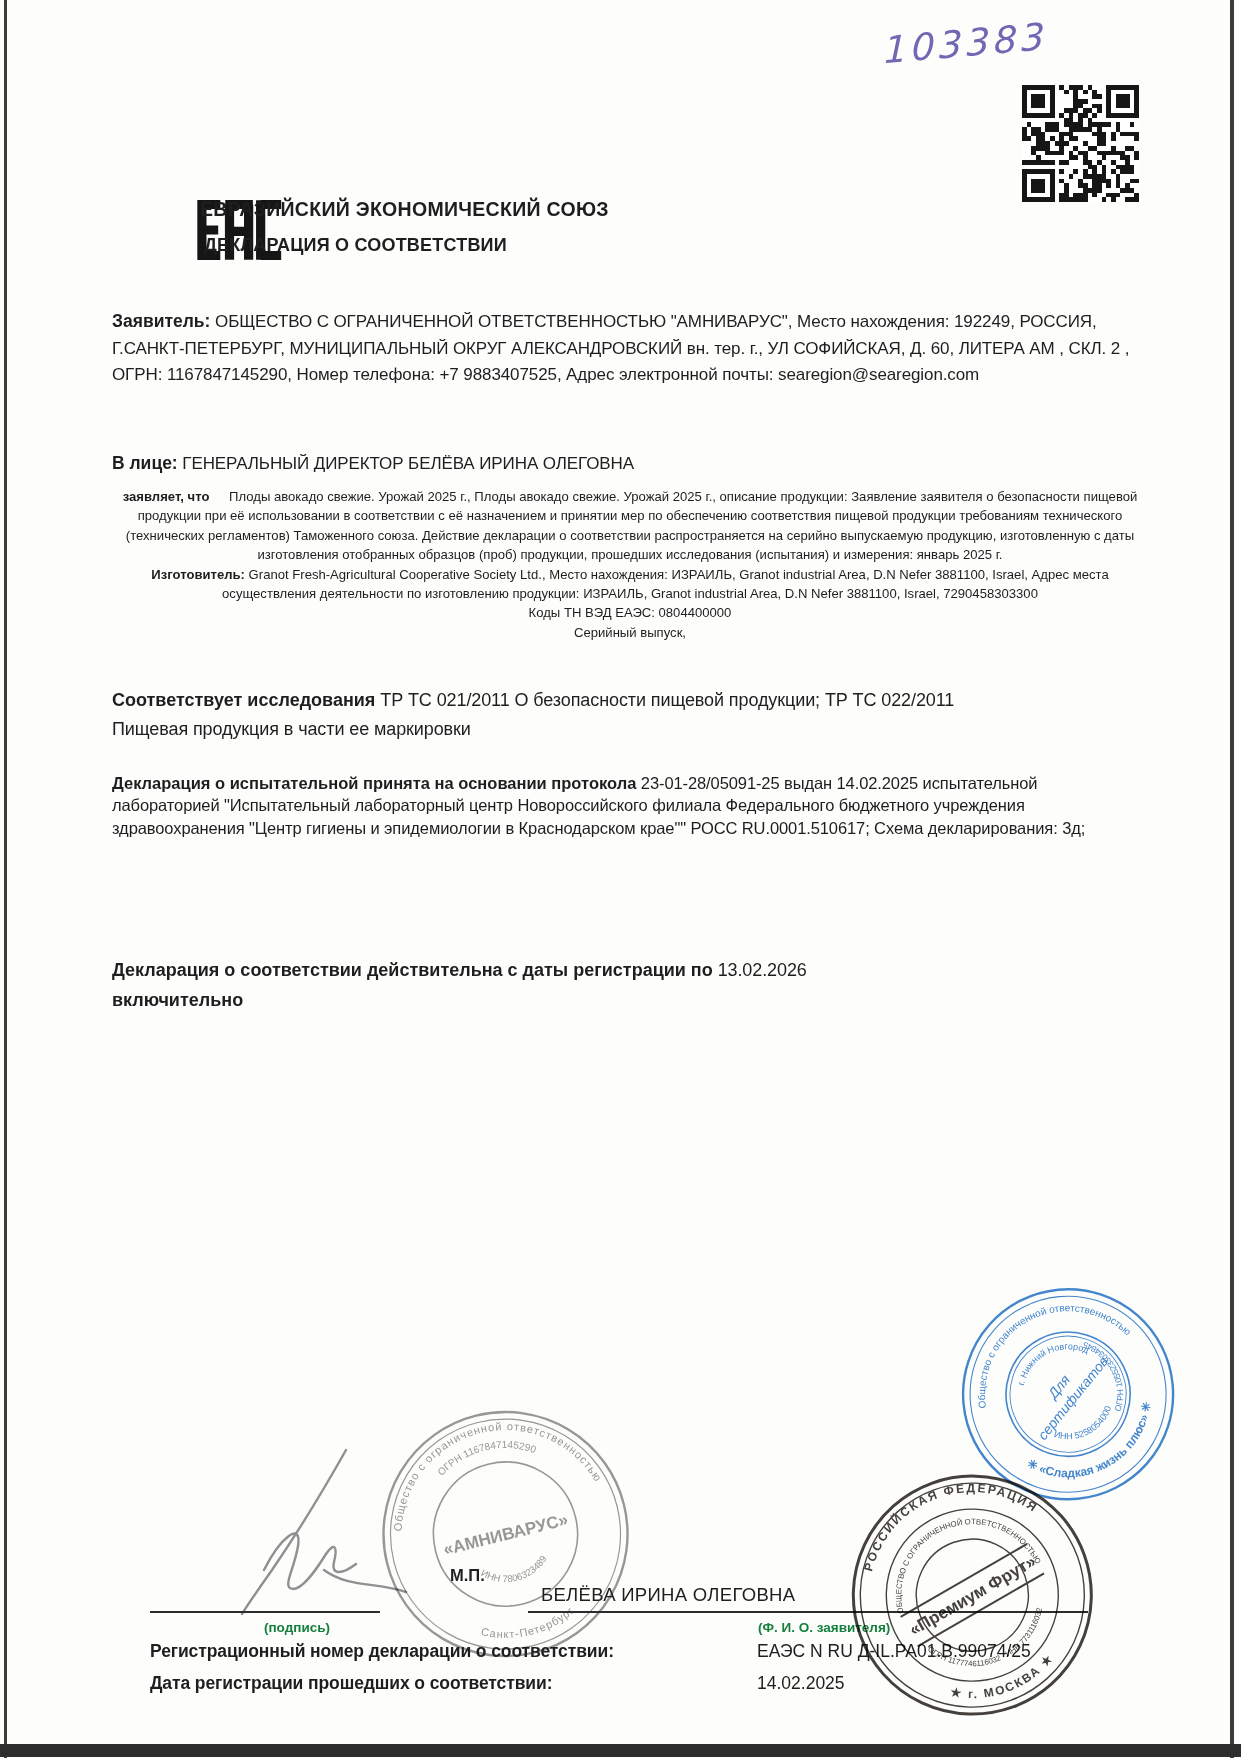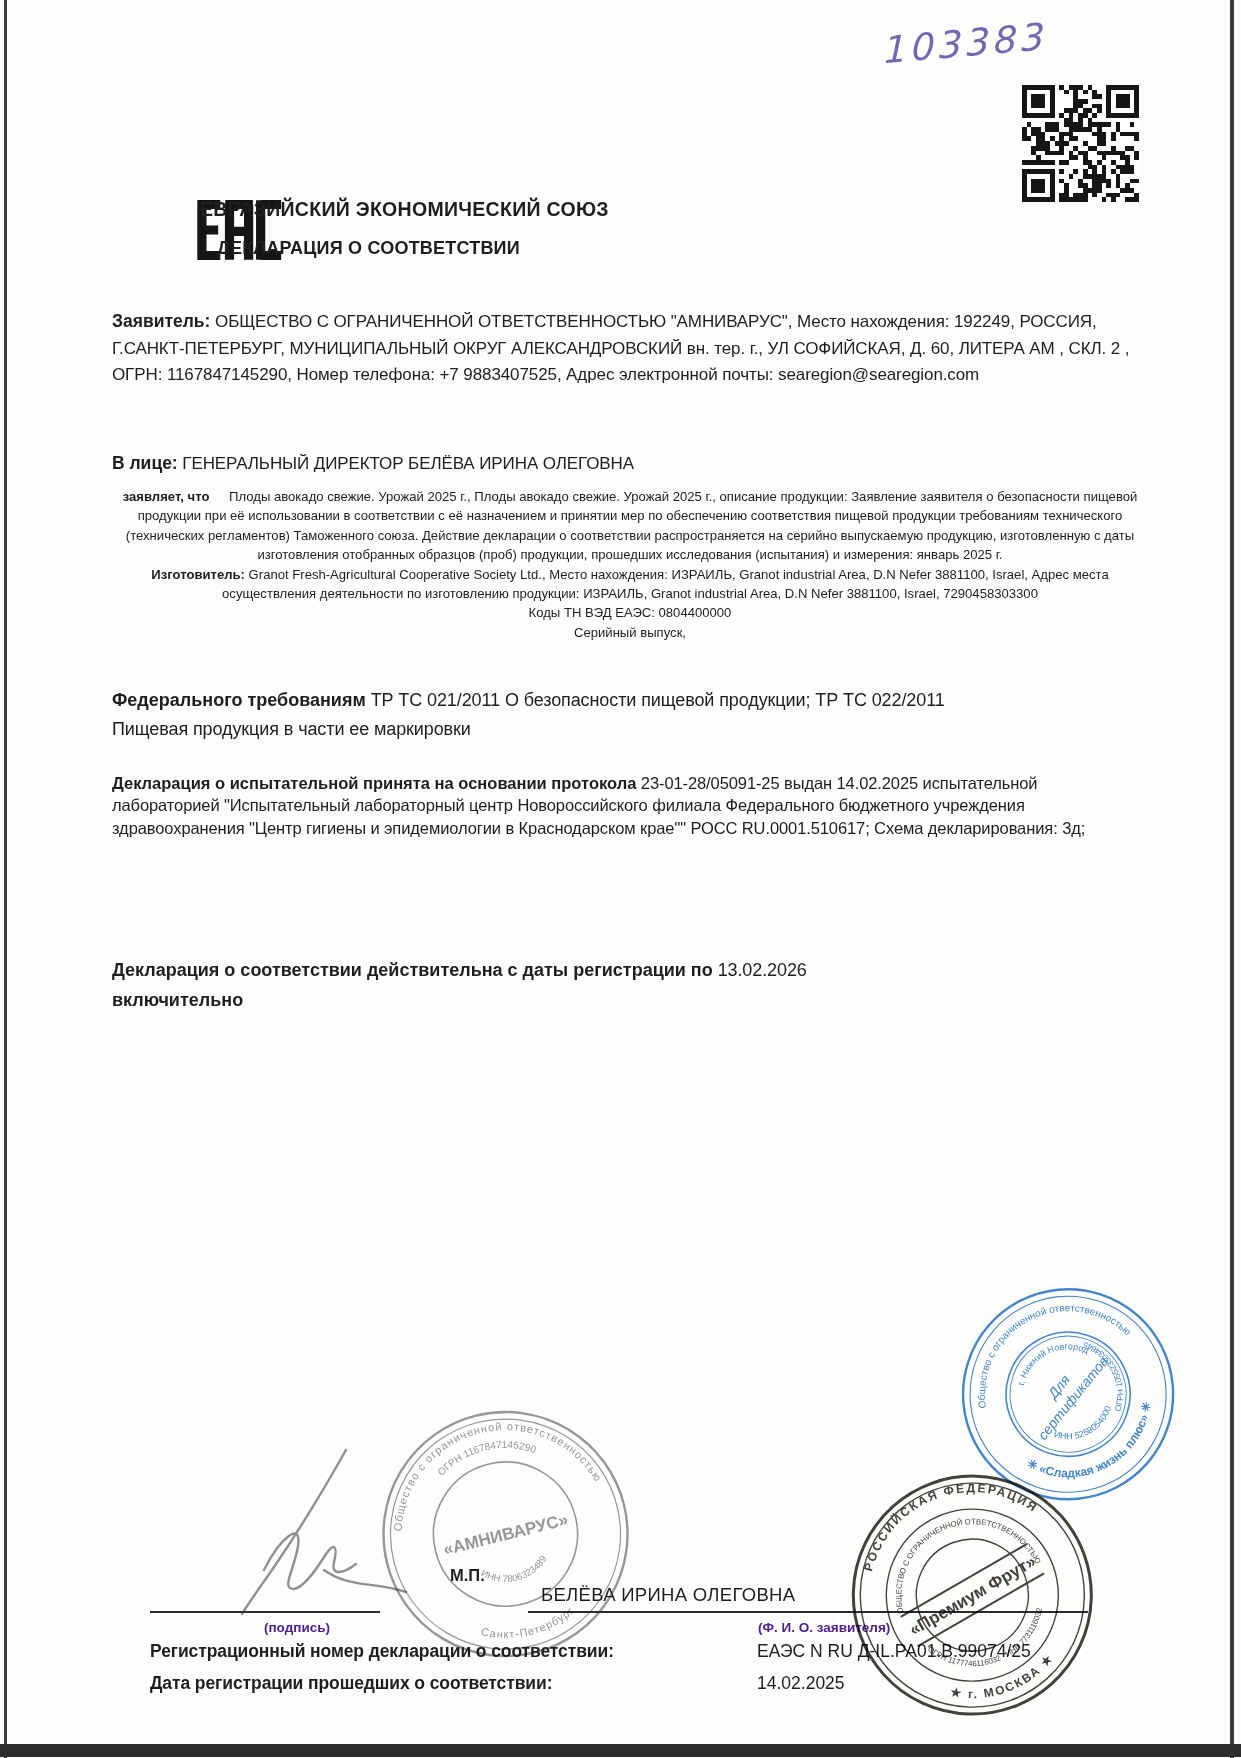--- a/index.html
+++ b/index.html
@@ -6,26 +6,26 @@
   .page{position:relative;width:1241px;height:1758px;background:#fdfdfc;
         font-family:"Liberation Sans",sans-serif;color:#1e1e1e;overflow:hidden;margin:0 auto;}
   .abs{position:absolute;}
   .para{position:absolute;left:112px;width:1036px;font-size:17px;line-height:26.5px;letter-spacing:-0.1px;margin:0;}
   .para b{letter-spacing:0;}
   .fine{font-size:13.1px;line-height:19.4px;letter-spacing:0;text-align:center;}
   .fine b{font-size:13.1px;}
   .biglab{font-size:17.5px;}
   .titles{position:absolute;left:200px;top:198px;width:780px;text-align:left;}
   .title1{font-size:19.5px;font-weight:bold;letter-spacing:0.3px;margin:0 0 14px 0;}
-  .title2{font-size:18px;font-weight:bold;letter-spacing:0.2px;margin:17px;}
+  .title2{font-size:18px;font-weight:bold;letter-spacing:0.2px;margin:4px;}
   .handwrite{position:absolute;left:884px;top:22px;font-size:37px;color:#584fa6;
              font-style:italic;letter-spacing:4px;transform:rotate(-5deg) skewX(-6deg);
              font-family:"DejaVu Sans",sans-serif;opacity:.85;}
   .sigline{position:absolute;height:2px;background:#2c2c2c;}
-  .caption{position:absolute;font-size:13.5px;color:#4c1d95;}
+  .caption{position:absolute;font-size:13.5px;color:#15803d;}
   .blabel{position:absolute;font-weight:bold;font-size:17.5px;letter-spacing:-0.1px;}
   .bvalue{position:absolute;font-size:17.5px;}
   .stamp{position:absolute;mix-blend-mode:multiply;}
   .borderbar{position:absolute;background:#3c3c3c;}
   svg text{font-family:"Liberation Sans",sans-serif;}
 </style>
 </head>
 <body>
 
 <div class="page">
@@ -384,21 +384,21 @@
     </p>
     <p style="margin:0;">
       <b>Изготовитель:</b>
       <span>Granot Fresh-Agricultural Cooperative Society Ltd., Место нахождения: ИЗРАИЛЬ, Granot industrial Area, D.N Nefer 3881100, Israel, Адрес места осуществления деятельности по изготовлению продукции: ИЗРАИЛЬ, Granot industrial Area, D.N Nefer 3881100, Israel, 7290458303300</span>
     </p>
     <p style="margin:0;">Коды ТН ВЭД ЕАЭС: 0804400000</p>
     <p style="margin:0;">Серийный выпуск,</p>
   </div>
 
   <p class="para" style="top:686px;width:860px;font-size:18px;line-height:29px;">
-    <b>Федерального требованиям</b>
+    <b>Соответствует исследования</b>
     <span>ТР ТС 021/2011 О безопасности пищевой продукции; ТР ТС 022/2011 Пищевая продукция в части ее маркировки</span>
   </p>
 
   <p class="para" style="top:772px;font-size:16.5px;line-height:22.4px;">
     <b>Декларация о испытательной принята на основании протокола</b>
     <span>23-01-28/05091-25 выдан 14.02.2025  испытательной лабораторией "Испытательный лабораторный центр Новороссийского филиала Федерального бюджетного учреждения здравоохранения "Центр гигиены и эпидемиологии в Краснодарском крае"" РОСС RU.0001.510617; Схема декларирования: 3д;</span>
   </p>
 
 
   <p class="para" style="top:955px;font-size:18px;line-height:30px;">

